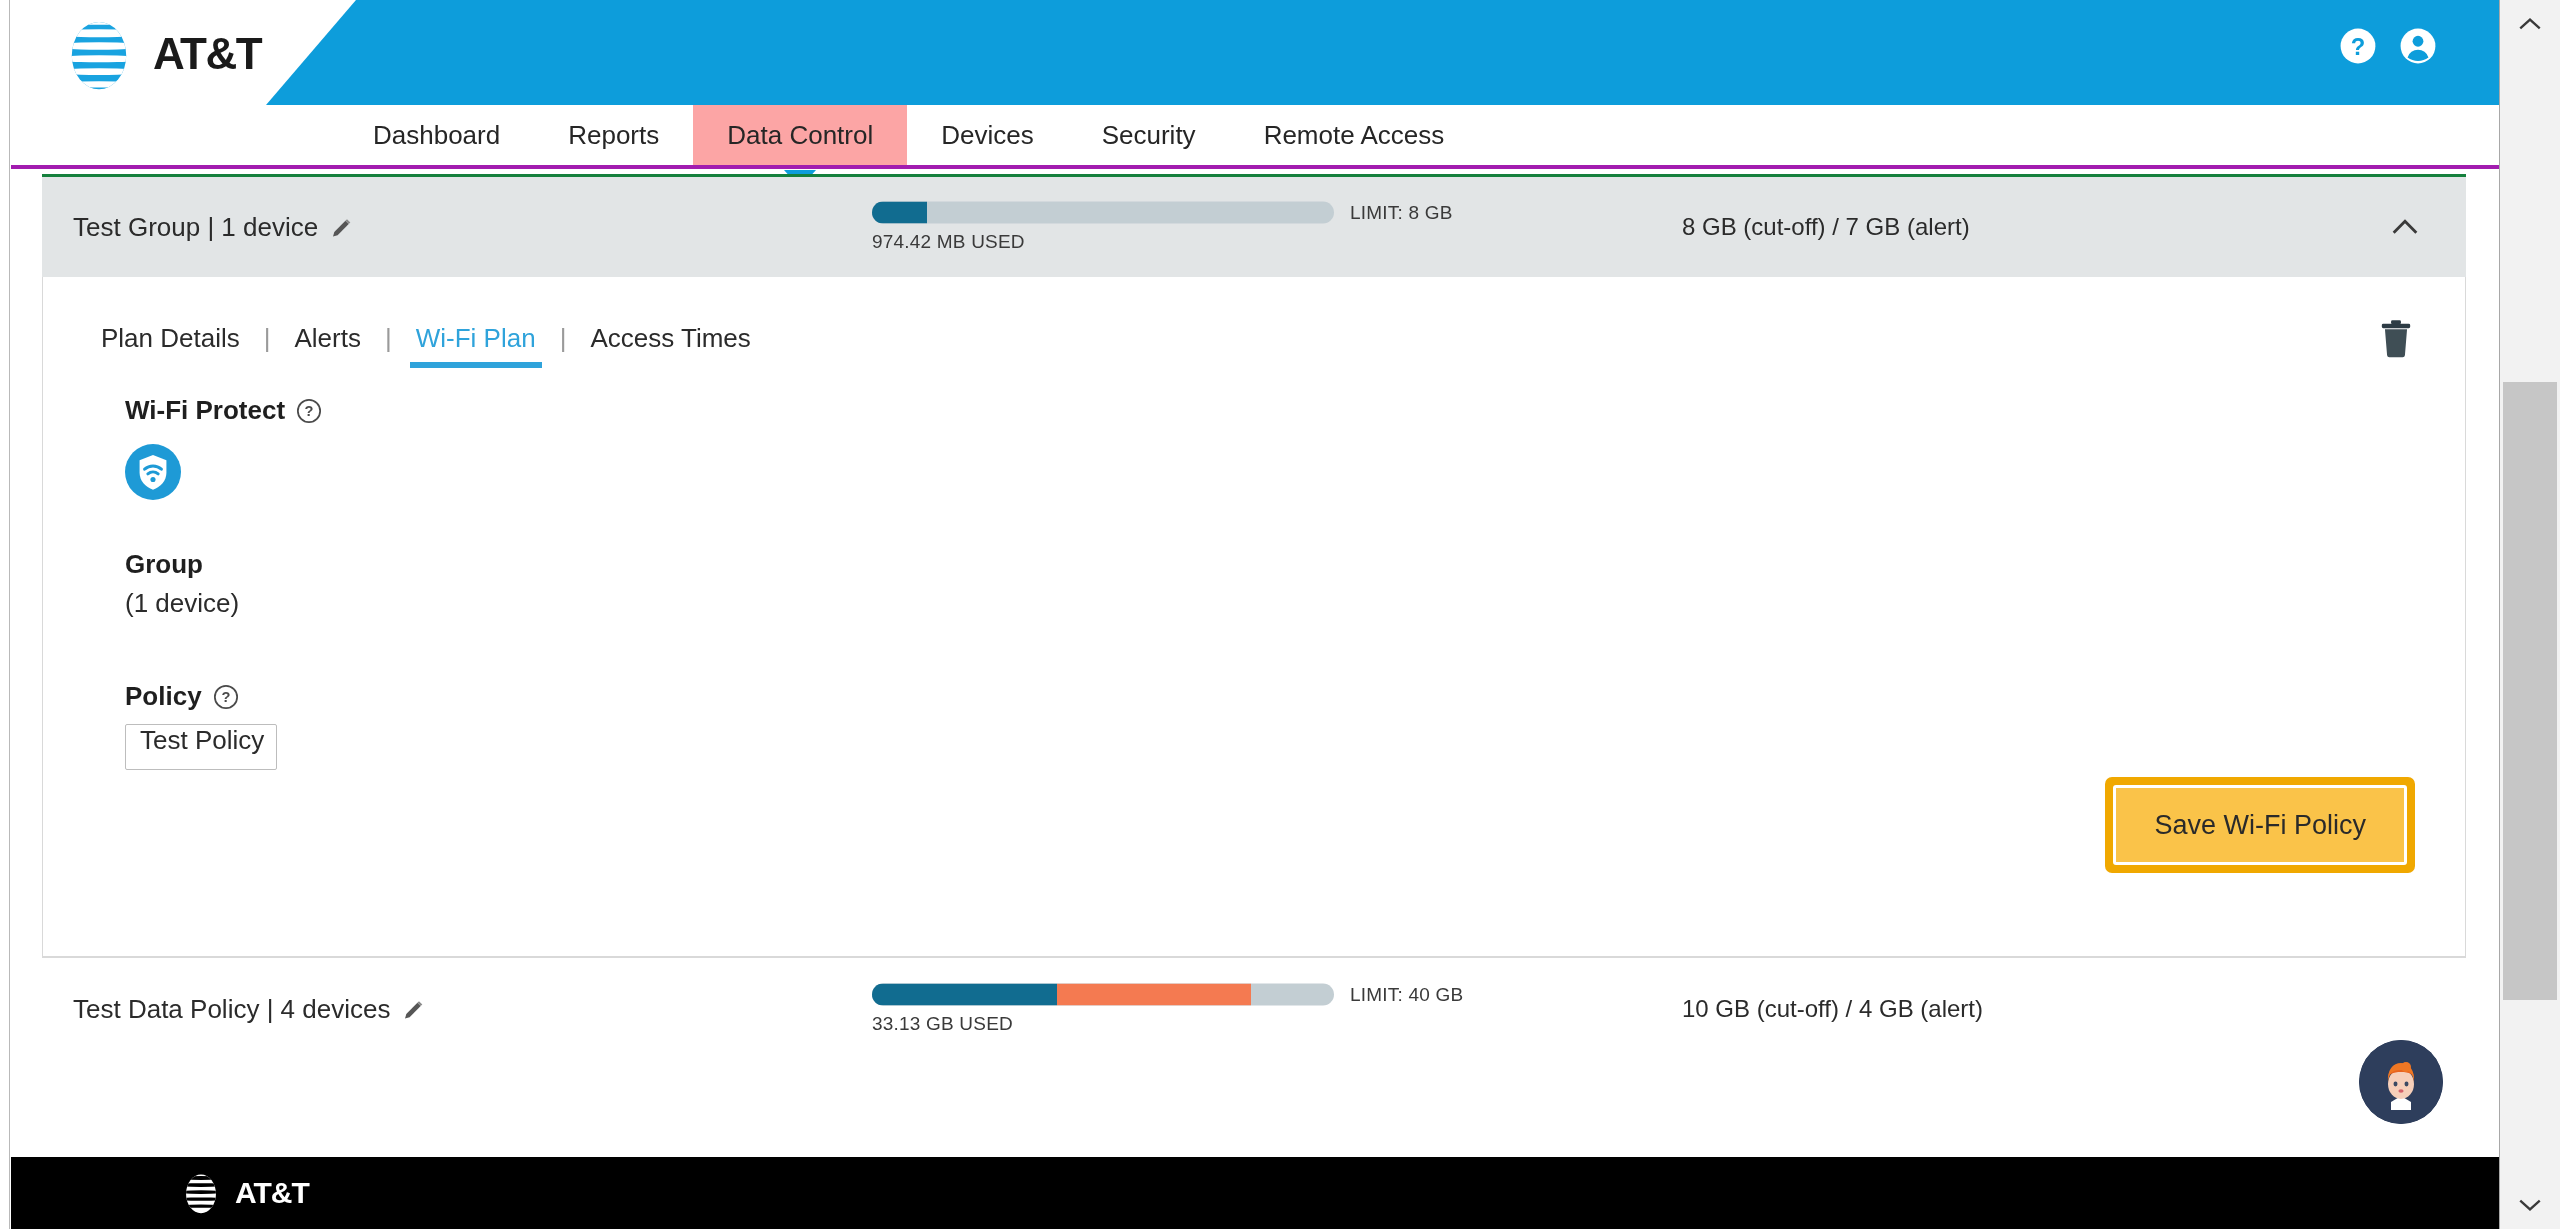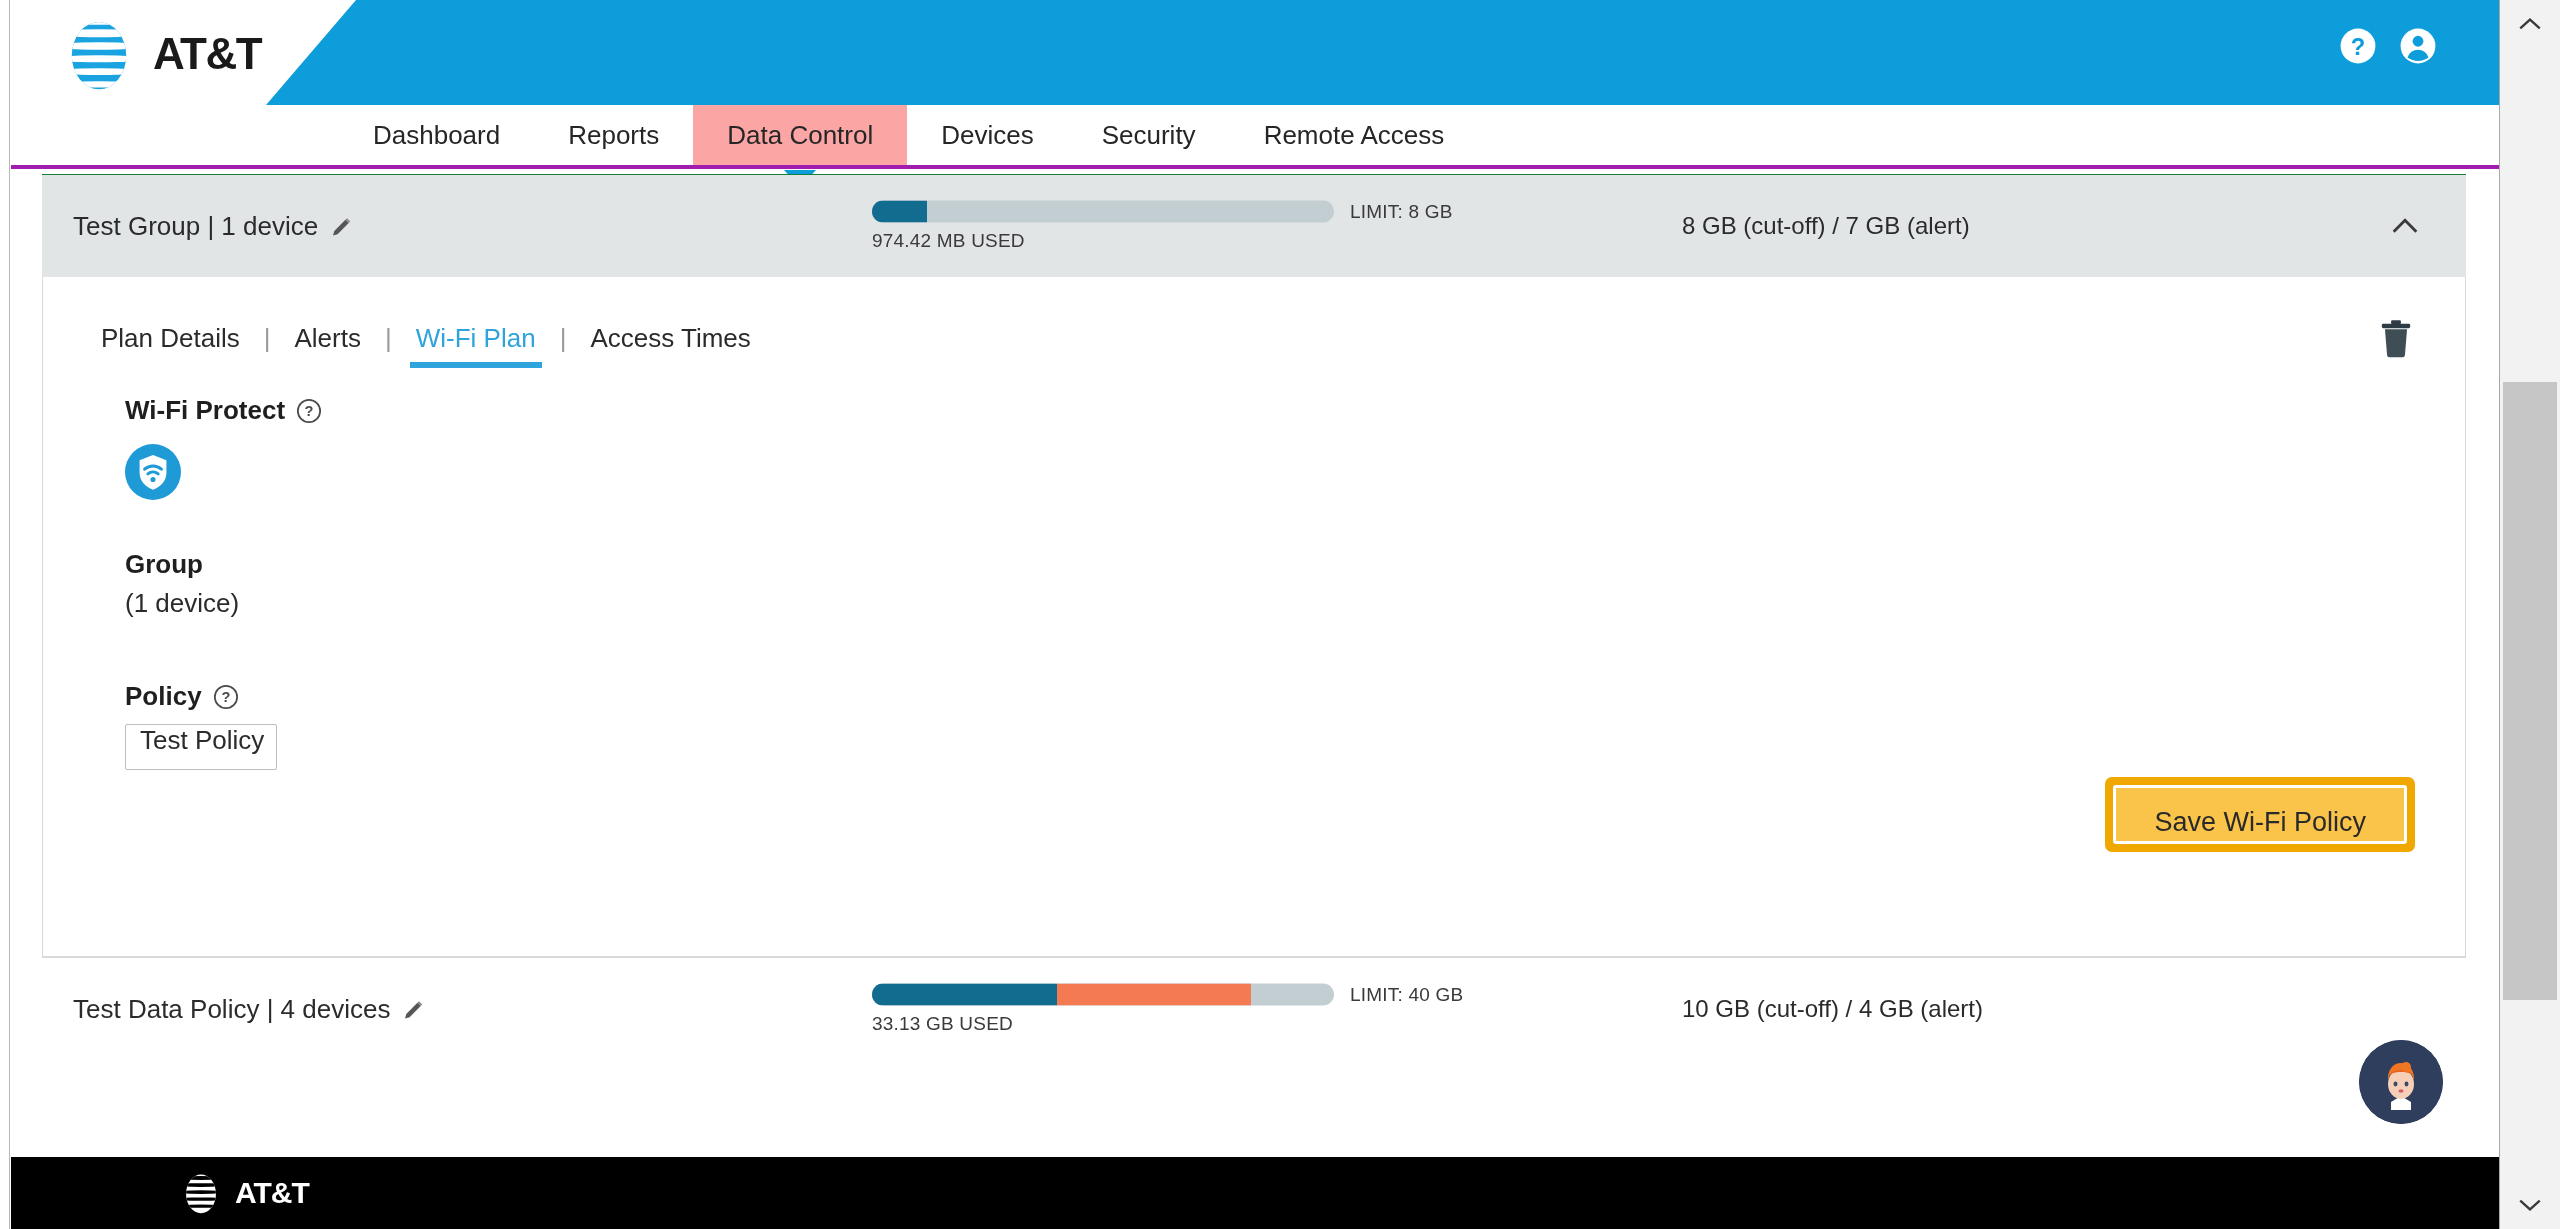--- a/index.html
+++ b/index.html
@@ -108,21 +108,21 @@
     overflow: hidden;
   }
 
   .group-row {
     position: relative;
     width: 2424px;
     margin: 0 31px;
     height: 103px;
     background: #e2e5e6;
     display: flex; align-items: center;
-    border-top: 1px solid #15803d;
+    border-top: 3px solid #15803d;
   }
   .group-row.plain { background: #ffffff; border-top: 1px solid #d9d9d9; }
 
   .group-title {
     position: absolute; left: 31px; top: 50%;
     transform: translateY(-50%);
     display: flex; align-items: center; gap: 12px;
     font-size: 26px; color: #2b2b2b;
     white-space: nowrap;
   }
@@ -230,21 +230,21 @@
 
   .save-wrap {
     position: absolute; right: 50px; top: 500px;
     padding: 8px;
     background: #f0a800;
     border-radius: 7px;
   }
   .save-btn {
     display: block;
     padding: 0 38px;
-    height: 59px; line-height: 68px;
+    height: 80px; line-height: 68px;
     background: #f7c council;
     background: #f8c council;
     background: #f9c council;
     background: #fac349;
     border: 3px solid #ffffff;
     border-radius: 3px;
     font-family: "Liberation Sans", sans-serif;
     font-size: 27px; color: #2a2a2a;
     cursor: pointer;
     white-space: nowrap;

